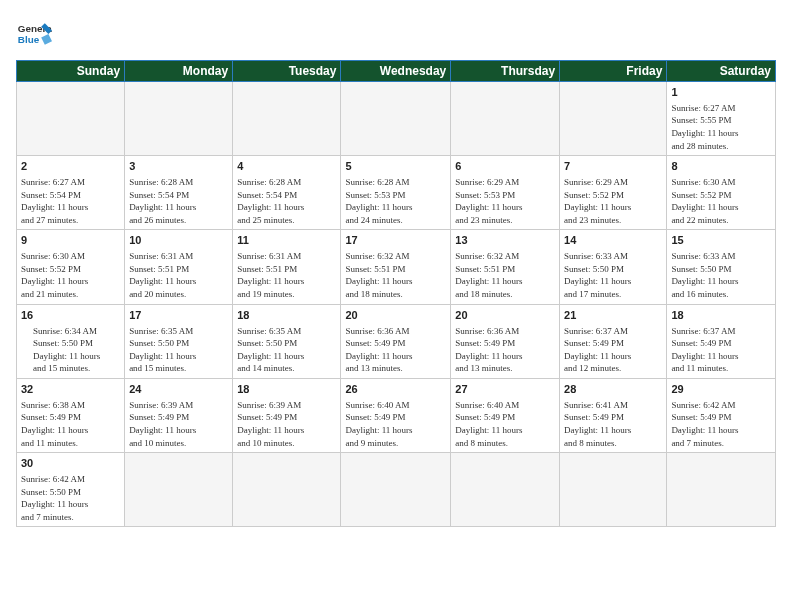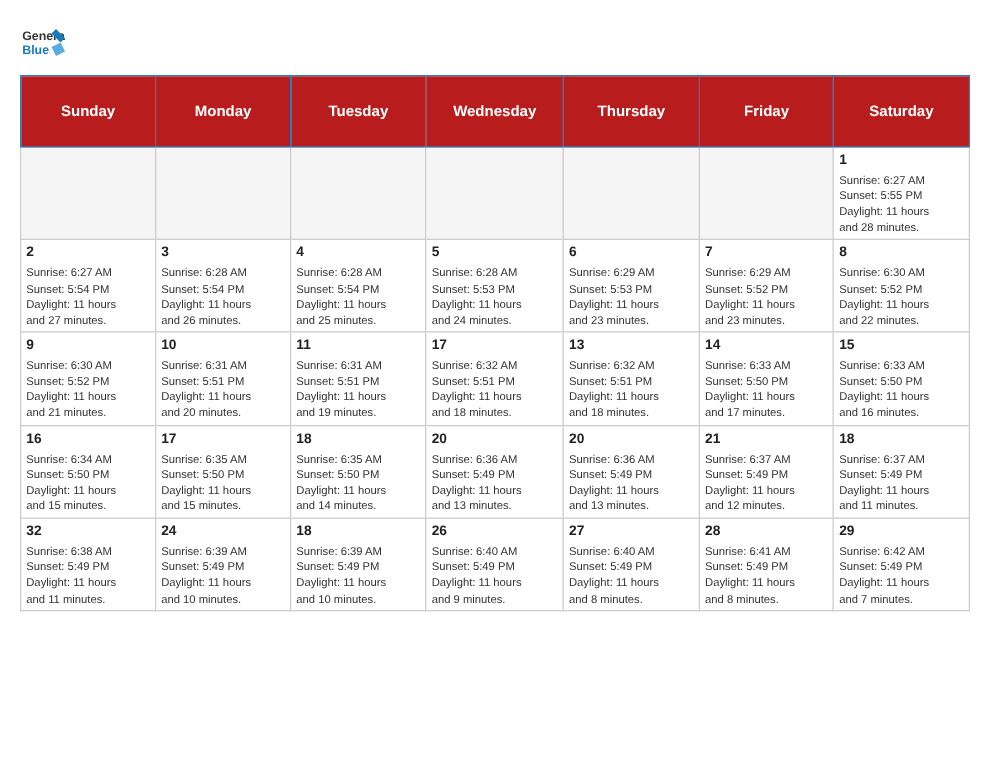--- a/index.html
+++ b/index.html
@@ -36,24 +36,24 @@
     .location-title {
       font-size: 14px;
       color: #444;
     }
     .calendar {
       width: 100%;
       border-collapse: collapse;
       font-size: 10px;
     }
     .calendar thead tr th {
-      background-color: #b91c1c;
+      background-color: #14532d;
       color: #fff;
-      padding: 21px 4px;
-      text-align: center;
+      padding: 3px 4px;
+      text-align: right;
       font-size: 12px;
       font-weight: bold;
       border: 1px solid #2b7bbf;
     }
     .calendar tbody tr td {
       border: 1px solid #ccc;
       vertical-align: top;
       padding: 3px 4px;
       width: 113px;
       min-height: 70px;
@@ -69,20 +69,21 @@
       font-size: 11px;
       font-weight: bold;
       color: #222;
       display: block;
       margin-bottom: 2px;
     }
     .day-info {
       color: #333;
       font-size: 9px;
       line-height: 1.4;
+      font-family: Liberation Serif, serif;
     }
   </style>
 </head>
 <body>
 
 <div class="header-area">
   <div class="logo">
     <svg class="logo-icon" viewBox="0 0 40 40">
       <text x="2" y="18" font-size="11" font-family="Arial" font-weight="bold" fill="#333">General</text>
       <text x="2" y="30" font-size="11" font-family="Arial" font-weight="bold" fill="#1a7abf">Blue</text>
@@ -222,21 +223,21 @@
           <span class="day-number">15</span>
           <div class="day-info" style="white-space: pre-line;">Sunrise: 6:33 AM
 Sunset: 5:50 PM
 Daylight: 11 hours
 and 16 minutes.</div>
         </td>
       </tr>
       <tr>
         <td>
           <span class="day-number">16</span>
-          <div class="day-info" style="white-space: pre-line;">Sunrise: 6:34 AM
+          <div class="day-info" style="white-space: pre-line; margin-left: 12px;">Sunrise: 6:34 AM
 Sunset: 5:50 PM
 Daylight: 11 hours
 and 15 minutes.</div>
         </td>
         <td>
           <span class="day-number">17</span>
           <div class="day-info" style="white-space: pre-line;">Sunrise: 6:35 AM
 Sunset: 5:50 PM
 Daylight: 11 hours
 and 15 minutes.</div>
@@ -320,15 +321,30 @@
 Daylight: 11 hours
 and 8 minutes.</div>
         </td>
         <td>
           <span class="day-number">29</span>
           <div class="day-info" style="white-space: pre-line;">Sunrise: 6:42 AM
 Sunset: 5:49 PM
 Daylight: 11 hours
 and 7 minutes.</div>
         </td>
+      </tr>
+      <tr>
+        <td>
+          <span class="day-number">30</span>
+          <div class="day-info" style="white-space: pre-line;">Sunrise: 6:42 AM
+Sunset: 5:50 PM
+Daylight: 11 hours
+and 7 minutes.</div>
+        </td>
+        <td class="empty"></td>
+        <td class="empty"></td>
+        <td class="empty"></td>
+        <td class="empty"></td>
+        <td class="empty"></td>
+        <td class="empty"></td>
       </tr>
     </tbody>
 </table>
 
 </body></html>

